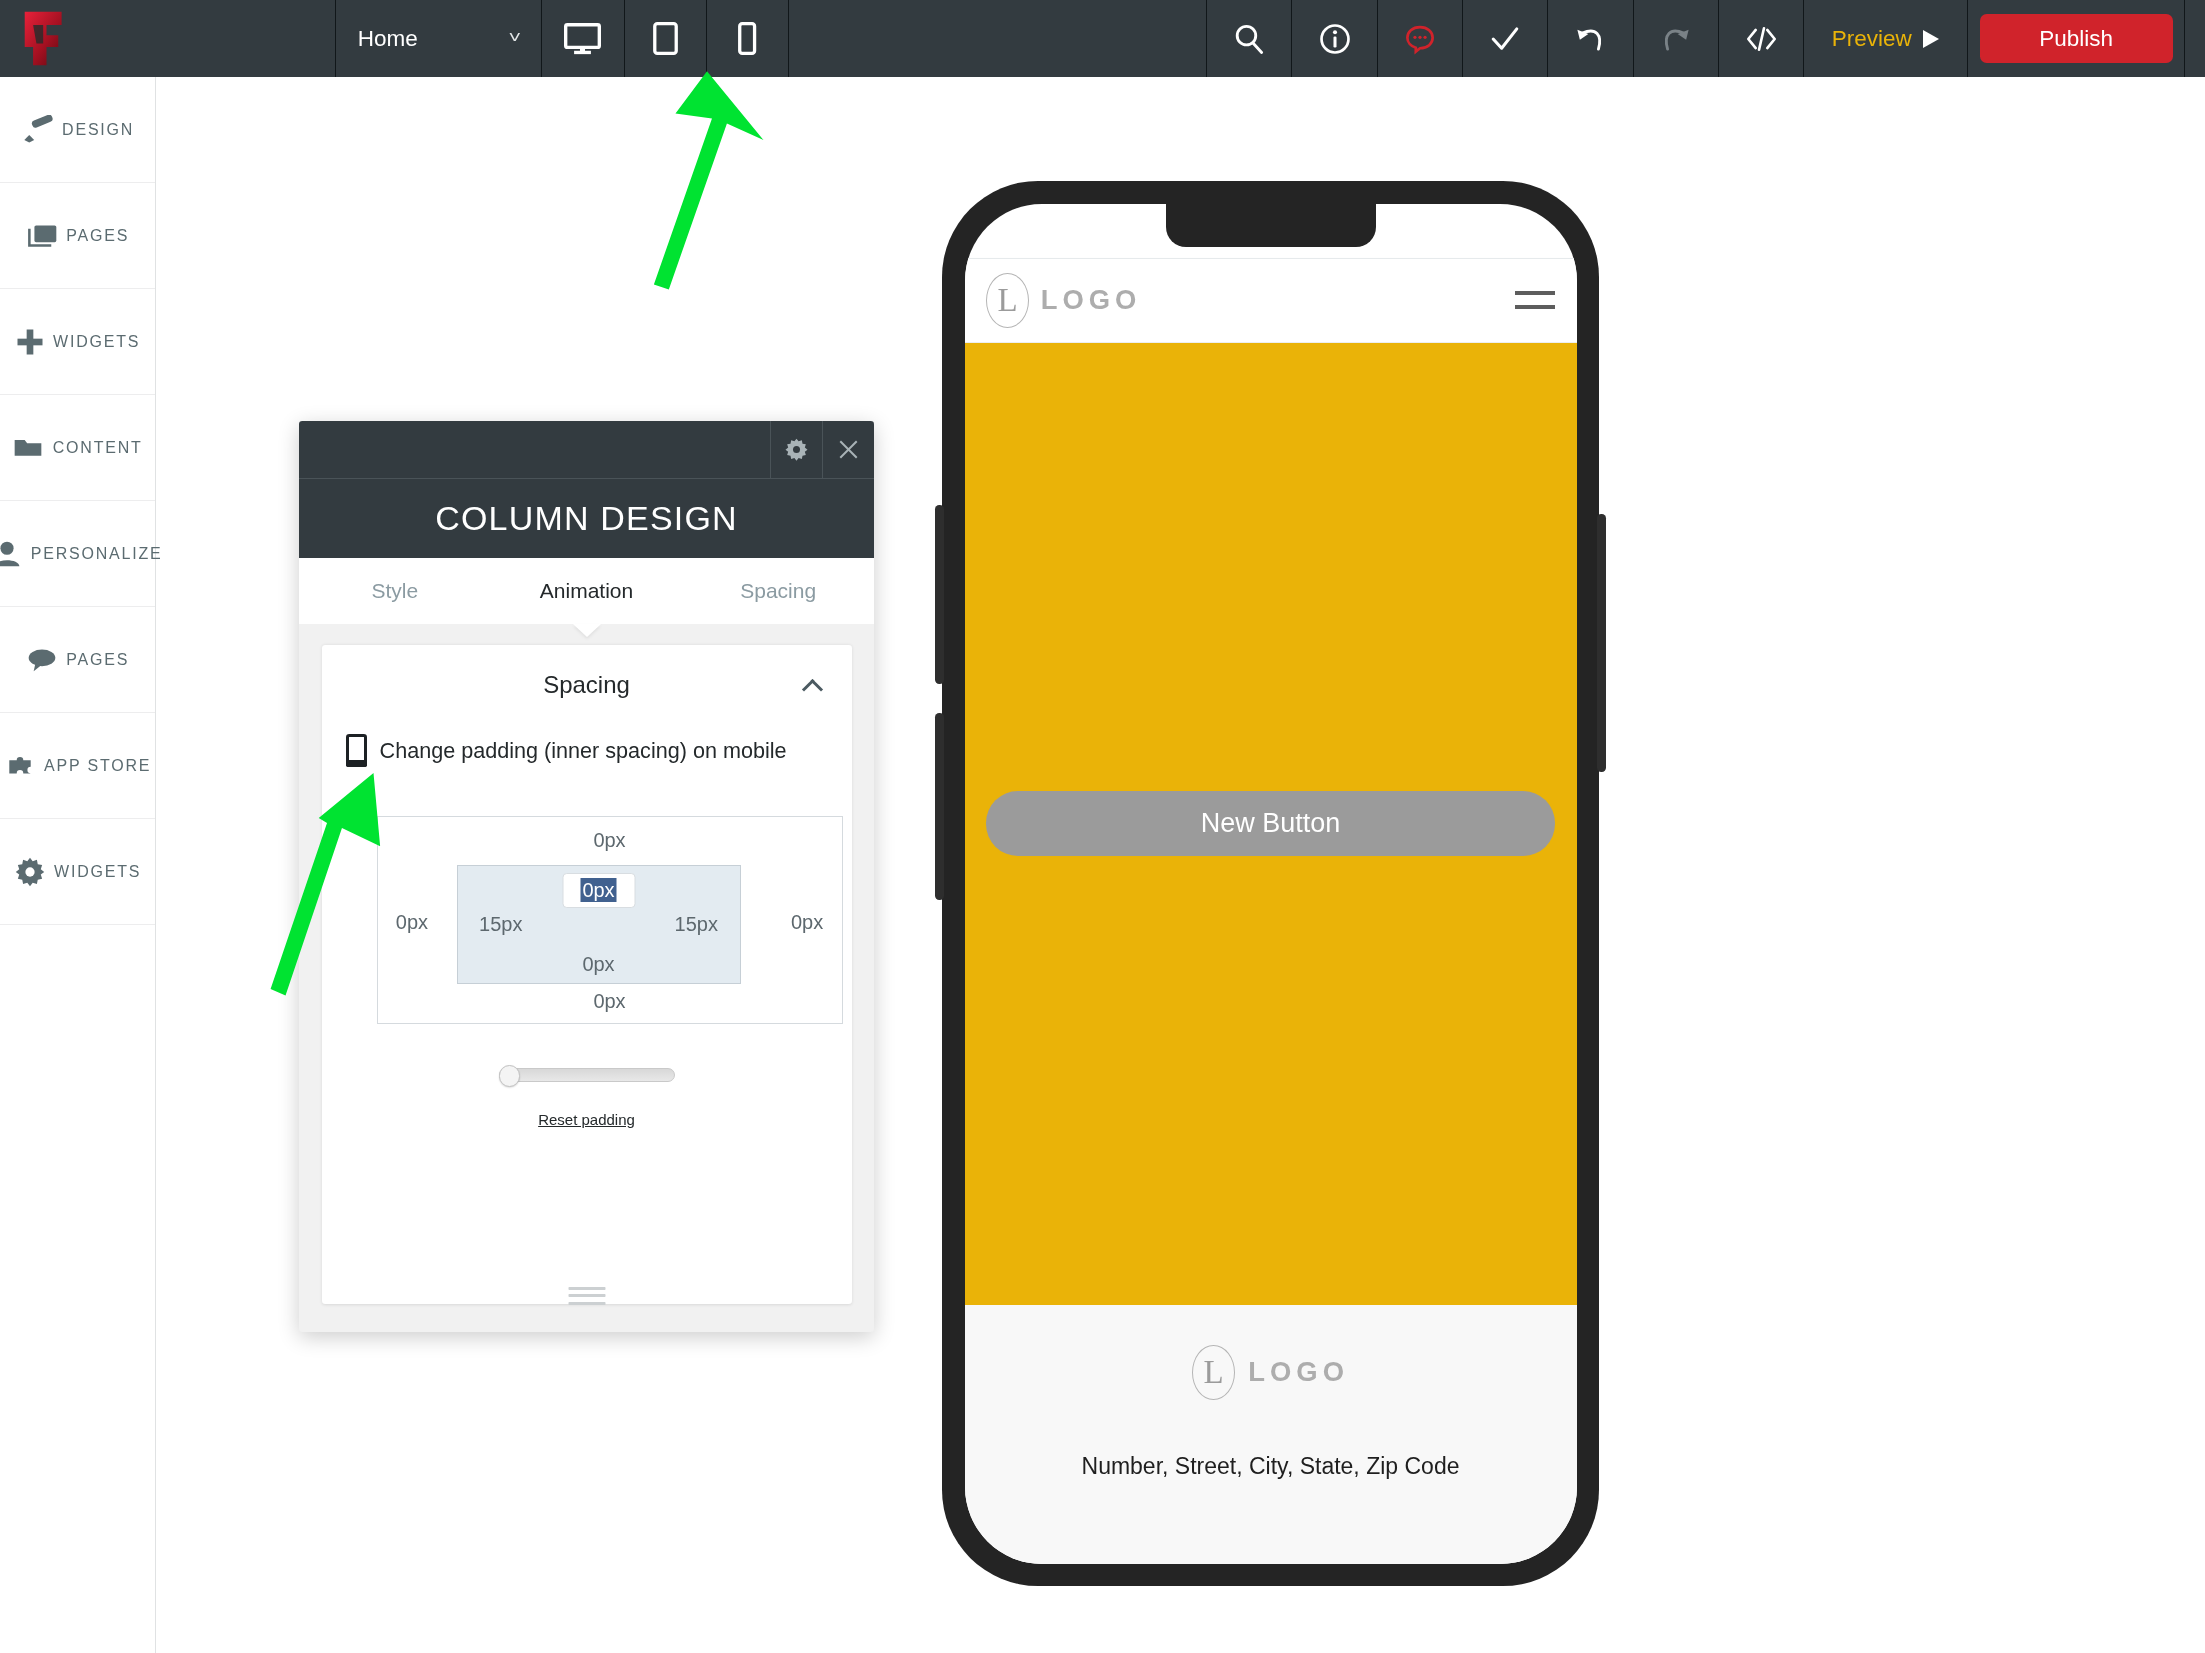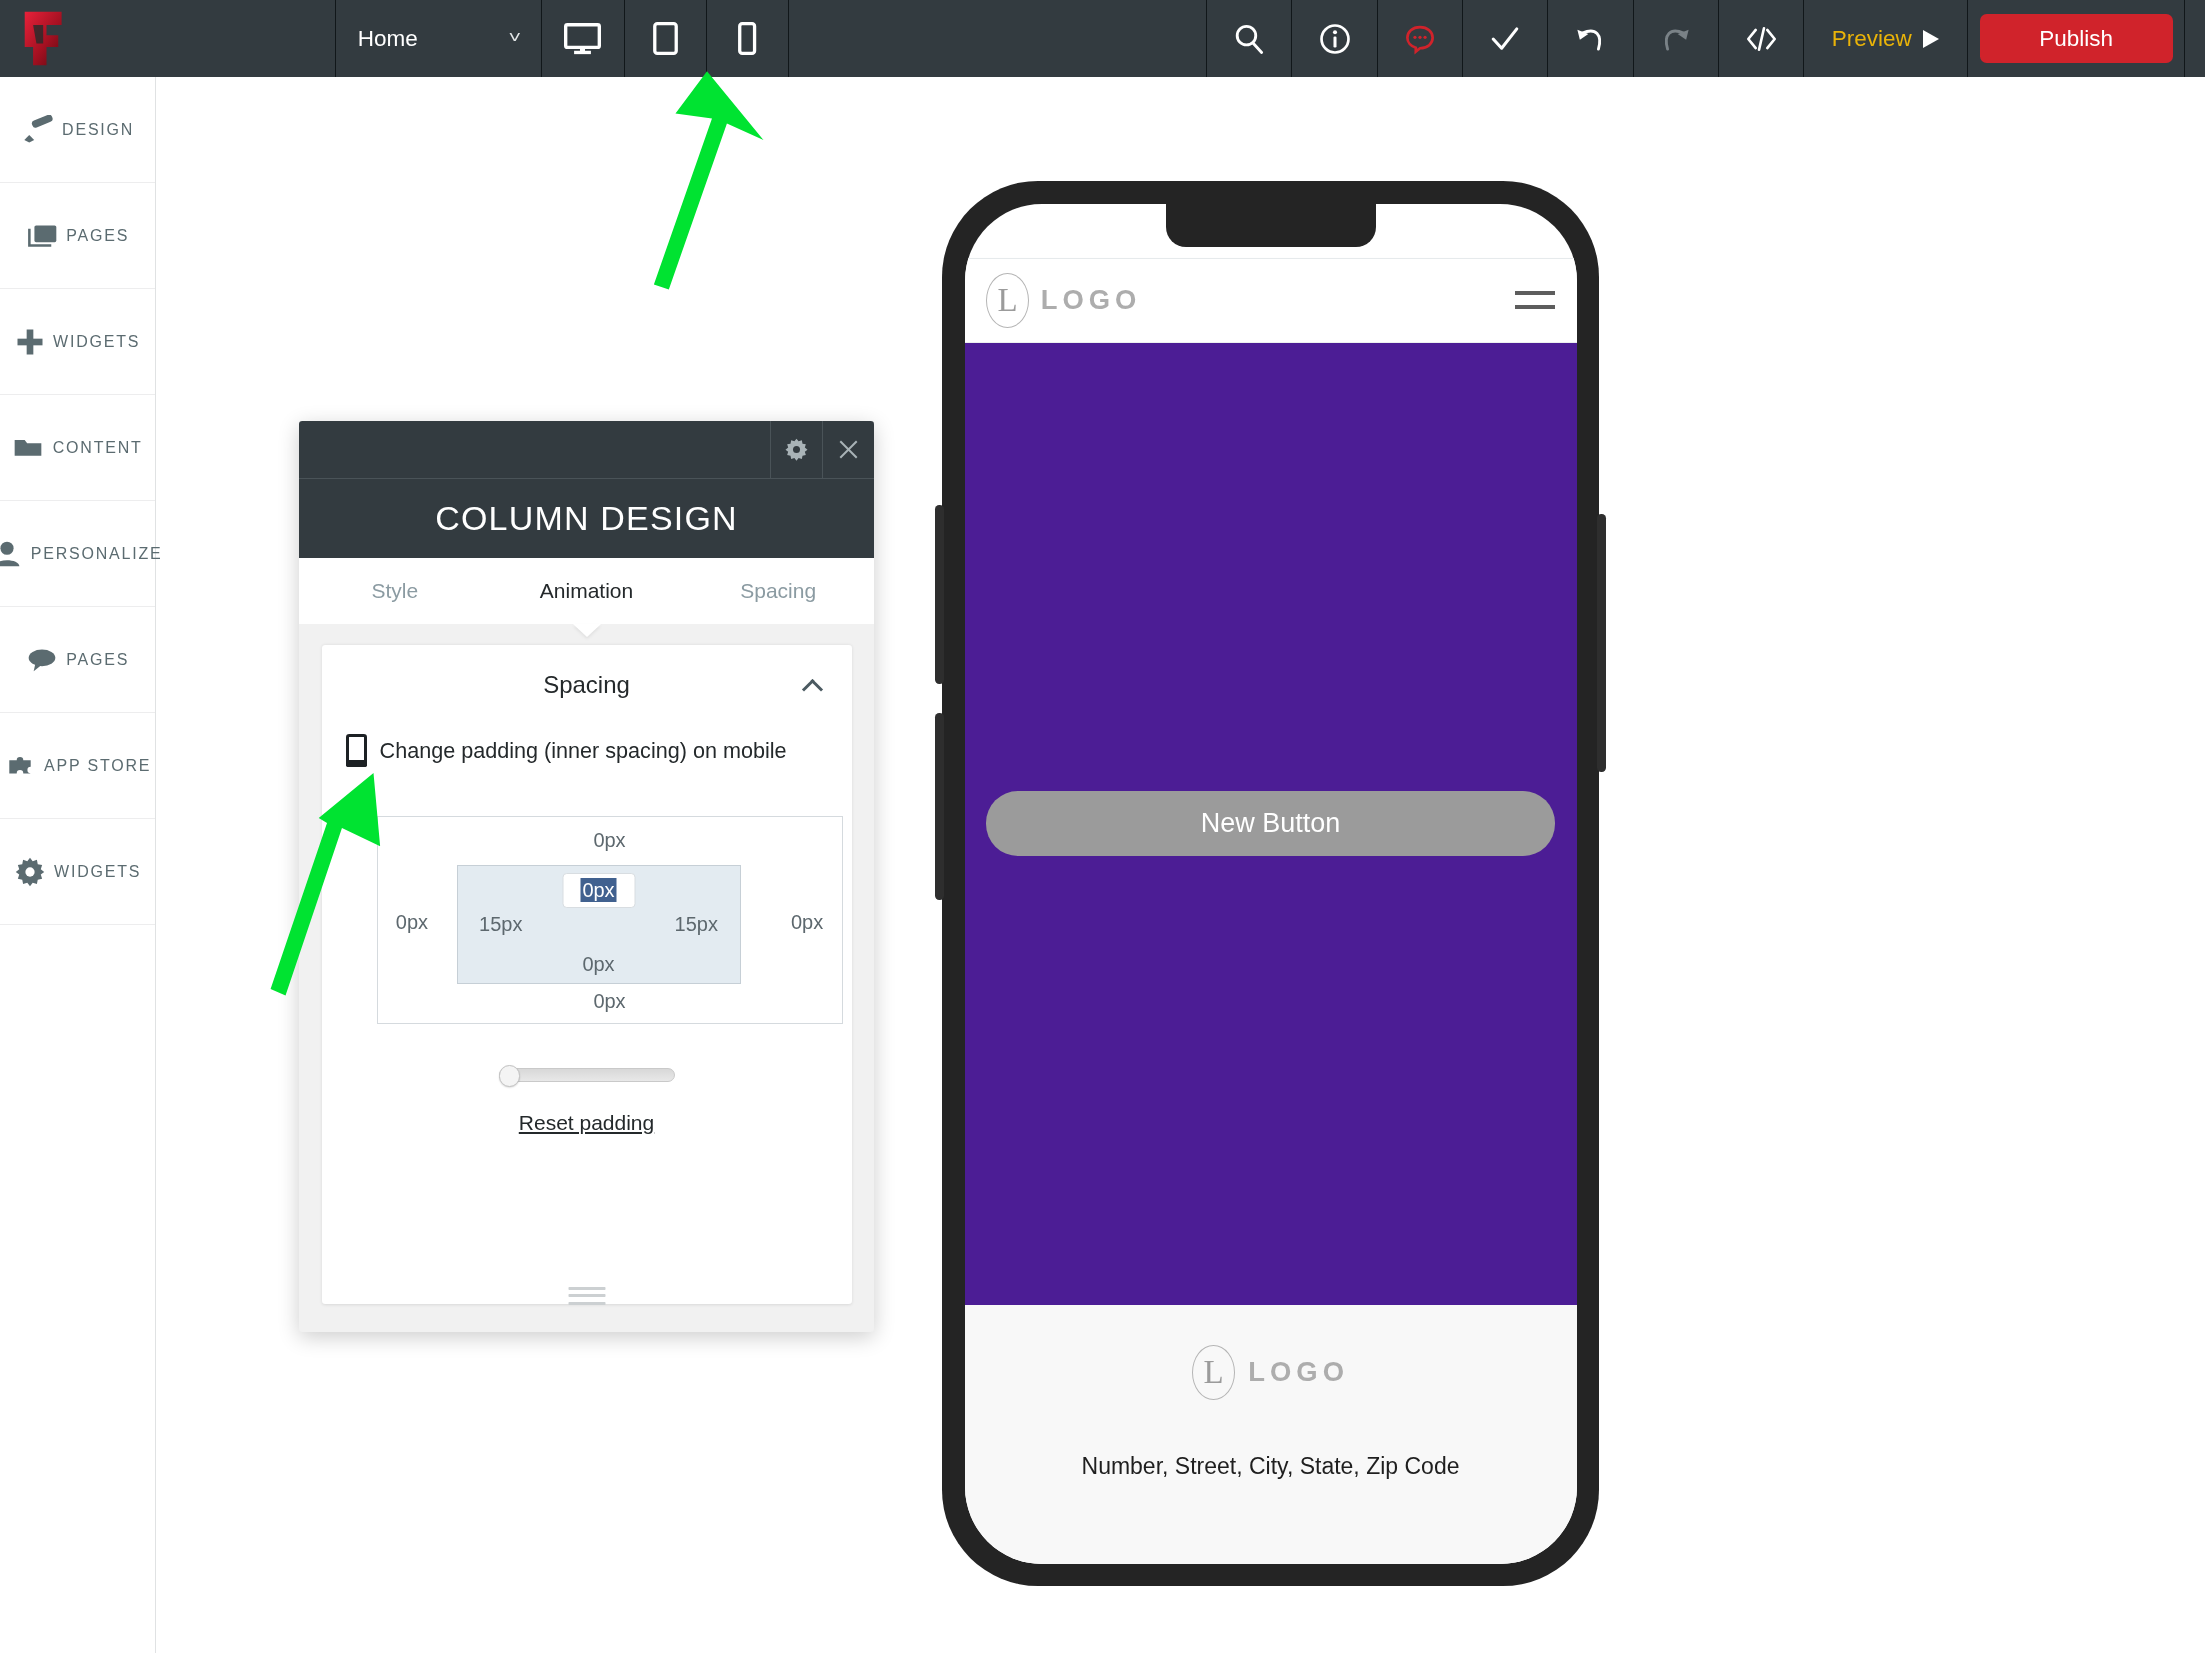--- a/index.html
+++ b/index.html
@@ -204,21 +204,21 @@
   }
   .slider-thumb {
     position: absolute; left: 0; top: 0;
     width: 21.6px; height: 21.6px; border-radius: 50%;
     background: #f4f4f4; border: 0.8px solid #c2c2c2;
     box-shadow: 0 0.8px 1.7px rgba(0,0,0,0.15);
     cursor: pointer;
   }
   .reset-link {
     position: absolute; left: 0; right: 0; top: 466px;
-    text-align: center; font-size: 21px; color: #24292b;
+    text-align: center; font-size: 15px; color: #24292b;
     text-decoration: underline; cursor: pointer;
   }
   .drag-handle {
     position: absolute; left: 50%; bottom: 23px; transform: translateX(-50%);
     width: 37px; cursor: grab;
   }
   .drag-handle i {
     display: block; height: 3.3px; background: #ccd0d2; margin-bottom: 4.2px;
     border-radius: 0.8px;
   }
@@ -264,21 +264,21 @@
   .logo-word {
     font-size: 27.4px; letter-spacing: 5px; color: #adadad; font-weight: bold;
     font-family: "Liberation Sans", sans-serif;
   }
   .hamburger { width: 40px; cursor: pointer; }
   .hamburger i { display: block; height: 4.2px; background: #5d5d5d; margin-bottom: 9.1px; }
   .hamburger i:last-child { margin-bottom: 0; }
 
   .ph-body {
     position: absolute; left: 0; top: 139px; right: 0; bottom: 259px;
-    background: #4c1d95; display: flex; align-items: center; justify-content: center;
+    background: #eab308; display: flex; align-items: center; justify-content: center;
   }
   .new-button {
     width: 569px; height: 65px; border-radius: 32px;
     background: #9b9b9b; color: #ffffff; border: none;
     font-size: 27px; font-family: "Liberation Sans", sans-serif;
     cursor: pointer;
   }
   .ph-footer {
     position: absolute; left: 0; right: 0; bottom: 0; height: 259px;
     background: #f8f8f8;

